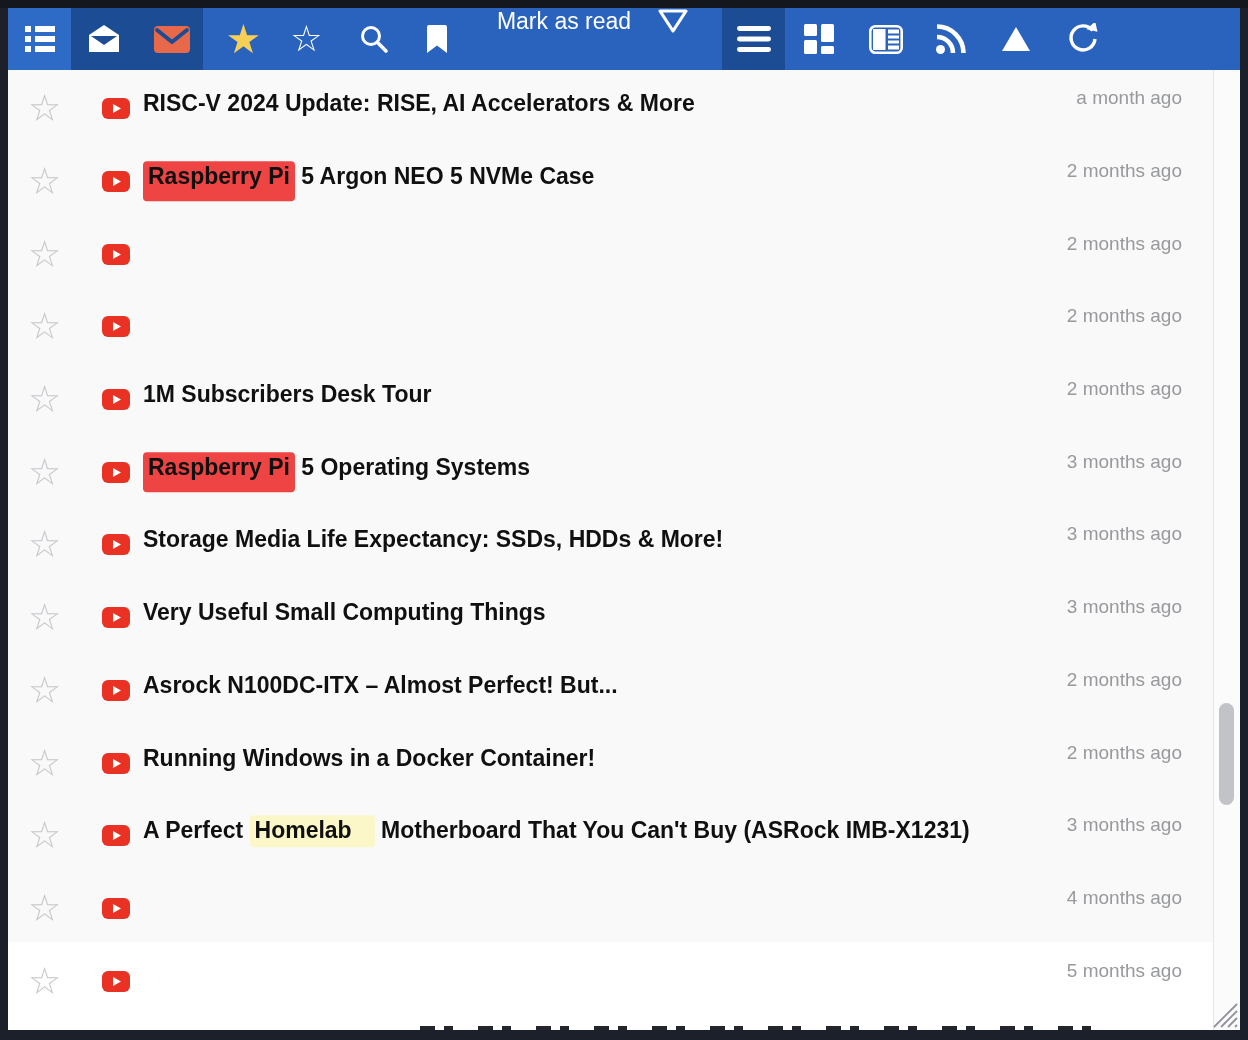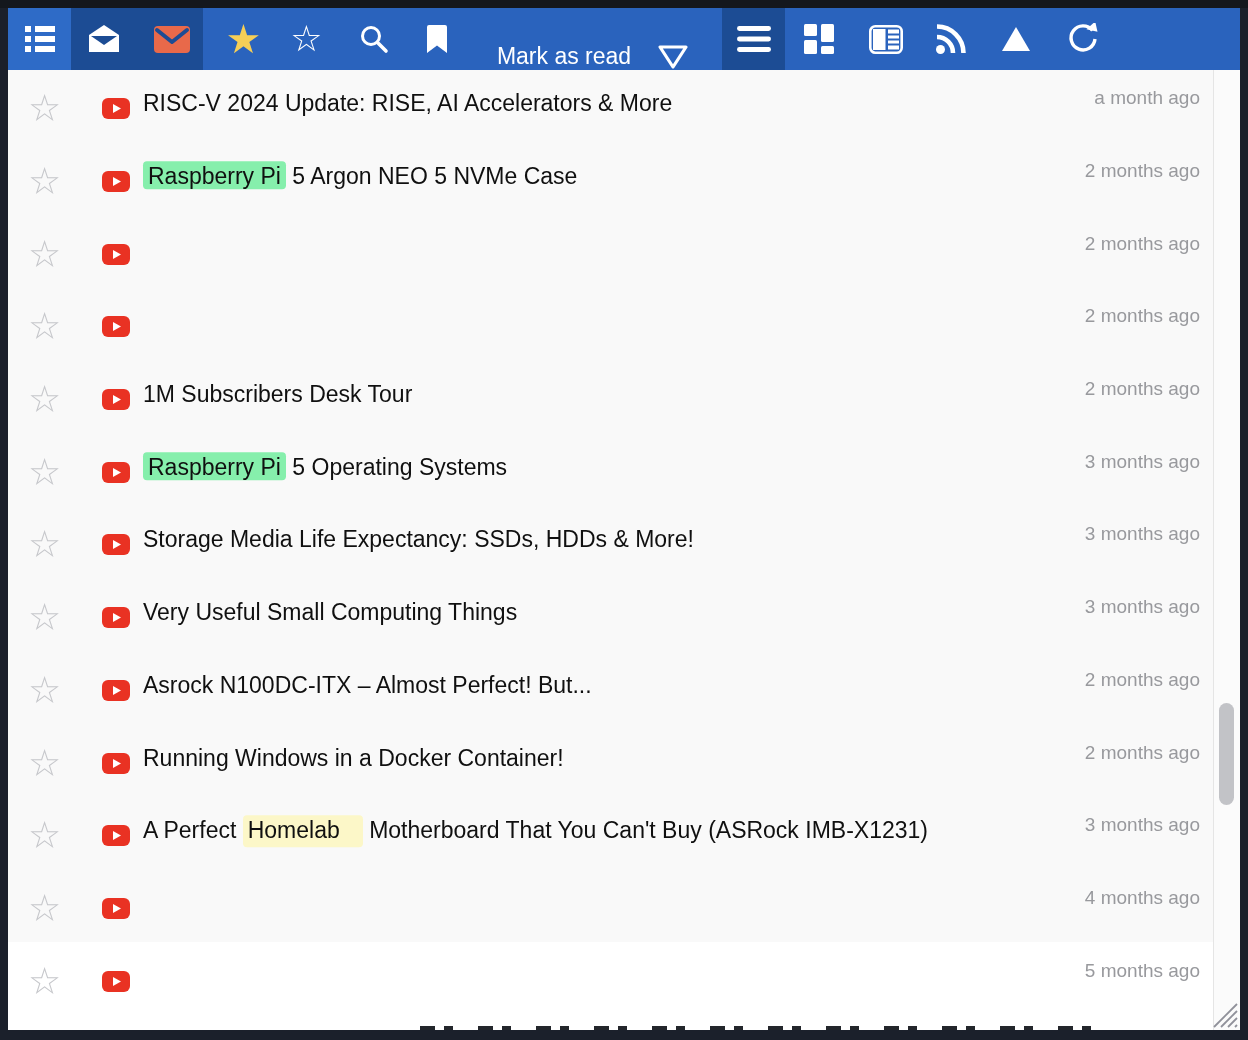--- a/index.html
+++ b/index.html
@@ -13,32 +13,32 @@
   .frame-top{position:absolute;left:0;top:0;width:1248px;height:8px;background:#14171d;}
   
   .toolbar{position:absolute;left:8px;top:8px;width:1232px;height:62px;background:#2a63bd;}
   .tb-btn{position:absolute;top:0;height:62px;width:63px;display:flex;align-items:center;justify-content:center;cursor:default;}
   .tb-dark{position:absolute;top:0;height:62px;background:#1c4c94;}
   .tb-sec1{left:63px;width:132px;}
   .tb-sec2{left:714px;width:63px;}
   .tb-btn.lighter{background:#2e6bc7;}
   .tb-star-filled{color:#f6cf57;font-size:40px;line-height:62px;font-family:"DejaVu Sans",sans-serif;}
   .tb-star-outline{color:#ffffff;font-size:36px;line-height:62px;font-family:"DejaVu Sans",sans-serif;}
-  .mark-group{position:absolute;left:455px;top:0;height:62px;width:260px;display:flex;align-items:flex-end;justify-content:center;gap:26px;cursor:default;}
+  .mark-group{position:absolute;left:455px;top:0;height:62px;width:260px;display:flex;align-items:flex-start;justify-content:center;gap:26px;cursor:default;}
   .mark-label{color:#ffffff;font-size:23px;}
   
   .content{position:absolute;left:8px;top:70px;width:1232px;height:960px;background:#ffffff;overflow:hidden;}
   .list{position:absolute;left:0;top:0;width:1205px;}
   .row{position:relative;width:1205px;height:72.7px;background:#f9f9f9;display:flex;align-items:center;}
   .row.row-white{background:#ffffff;}
   .row .star{position:absolute;left:20px;top:50%;transform:translateY(-44%);font-size:37px;color:#c6c7cb;font-family:"DejaVu Sans",sans-serif;line-height:1;}
   .row .yt{position:absolute;left:93px;top:50%;transform:translateY(-42%);width:30px;height:30px;}
-  .row .title{position:absolute;left:135px;top:50%;transform:translateY(-58%);font-size:23px;color:#101010;white-space:pre;}
-  .row .time{position:absolute;right:13px;top:50%;transform:translateY(-88%);font-size:19px;color:#98999d;}
-  .hl-strong{background:#86efac;border-radius:4px;padding:2px 5px 0 5px;}
+  .row .title{position:absolute;left:135px;top:50%;transform:translateY(-58%);font-size:23px;color:#101010;white-space:pre;font-weight:bold;}
+  .row .time{position:absolute;right:31px;top:50%;transform:translateY(-88%);font-size:19px;color:#98999d;}
+  .hl-strong{background:#ef4444;border-radius:4px;padding:2px 5px 12px 5px;}
   .hl-pale{background:#fcf7c8;border-radius:4px;padding:2px 23px 4px 5px;}
   
   .scroll-track{position:absolute;right:0;top:0;width:27px;height:960px;background:#fbfbfb;border-left:1px solid #e5e5e5;box-sizing:border-box;}
   .scroll-thumb{position:absolute;left:5px;top:633px;width:15px;height:102px;background:#c2c3c7;border-radius:8px;}
   .resize-grip{position:absolute;right:2px;bottom:2px;width:28px;height:28px;}
   
   .clipped-row-sliver{position:absolute;left:412px;bottom:0;width:690px;height:4px;
     background:repeating-linear-gradient(90deg,#23262b 0 15px,transparent 15px 24px,#23262b 24px 33px,transparent 33px 58px);}
   svg{display:block;}
 </style>

